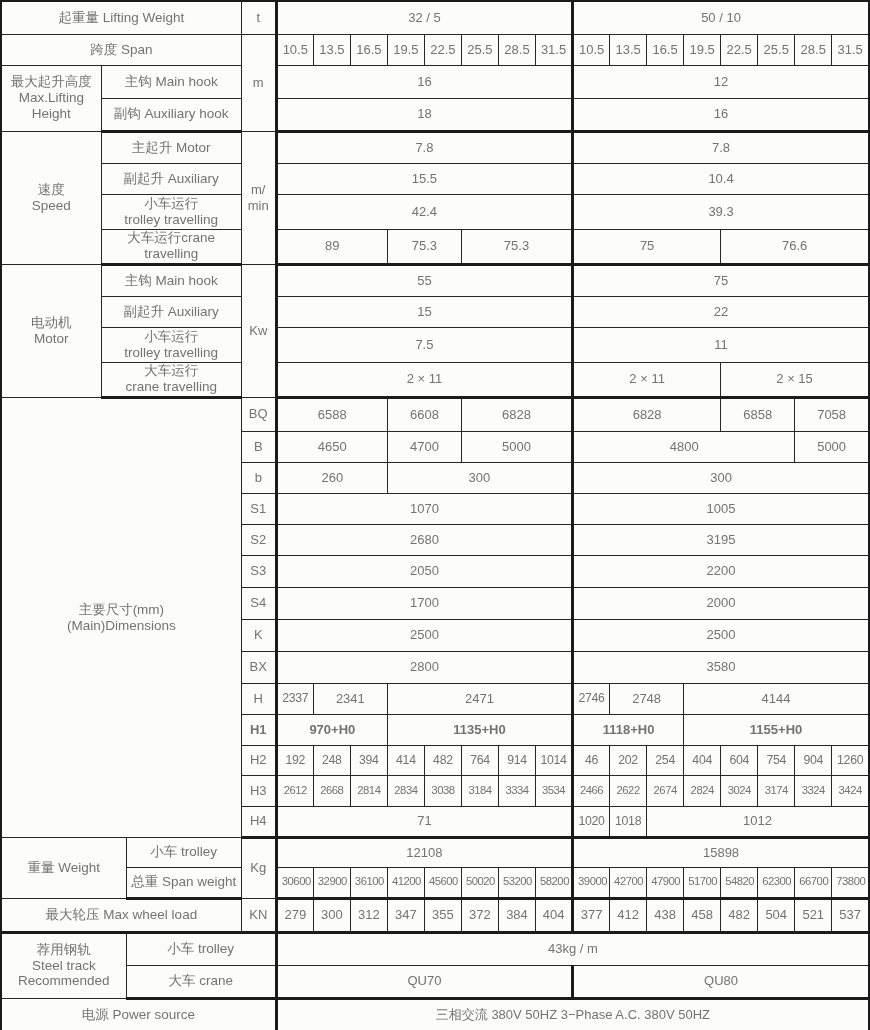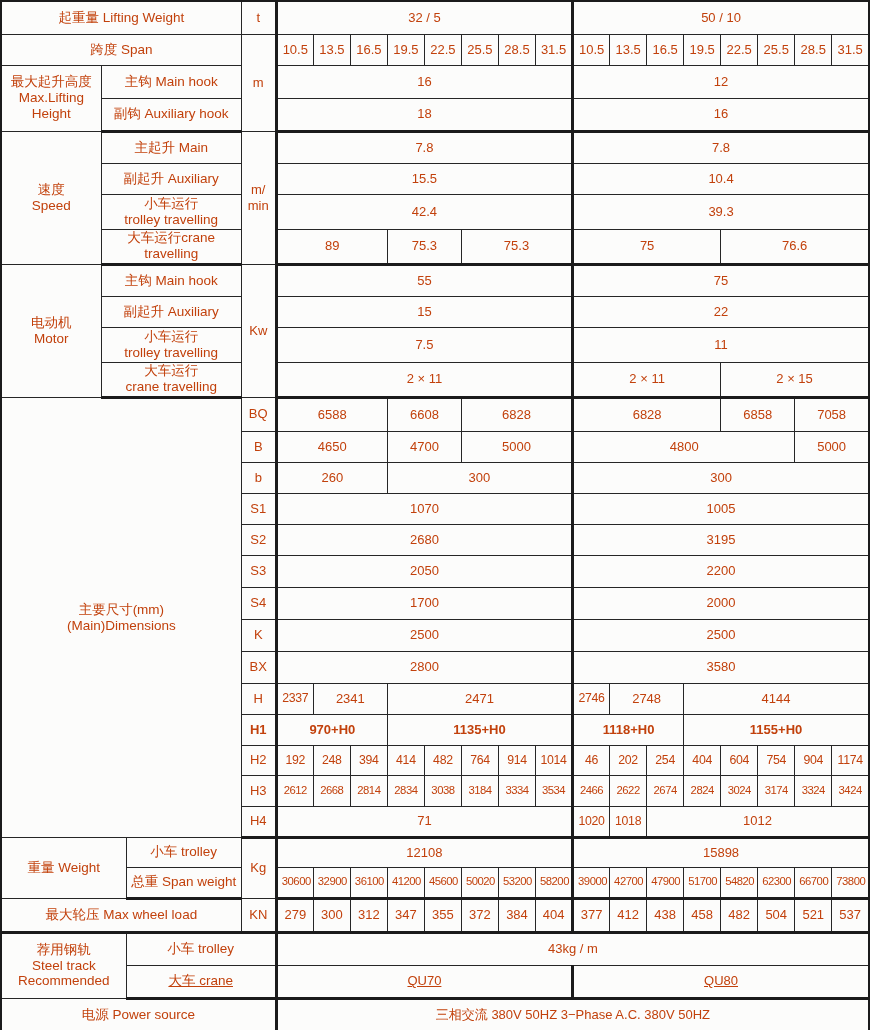--- a/index.html
+++ b/index.html
@@ -1,18 +1,18 @@
 <!DOCTYPE html>
 <html><head>
 <meta charset="utf-8">
 <style>
   html,body{margin:0;padding:0;background:#ffffff;}
   .wrap{
     width:870px;height:1030px;box-sizing:border-box;background:#fbfbfa;
-    font-family:"Liberation Sans","DejaVu Sans",sans-serif;color:#c2410c;
+    font-family:"Liberation Sans","DejaVu Sans",sans-serif;color:#737373;
   }
   table.spec{
     width:870px;height:1030px;border-collapse:collapse;table-layout:fixed;
     border:2px solid #1b1b1b;background:#fcfcfb;
   }
   td{
     border:1px solid #262626;
     text-align:center;vertical-align:middle;
     padding:0 1px;font-size:13px;line-height:1.18;
     white-space:pre-line;overflow:hidden;
@@ -88,21 +88,21 @@
           <td colspan="8">12</td>
         </tr>
         <tr class="hb" style="height: 33px; margin-top: 43px;">
           <td colspan="2" class="lbl">副钩 Auxiliary hook</td>
           <td colspan="8" class="hd">18</td>
           <td colspan="8">16</td>
         </tr>
         <tr style="height: 32px;">
           <td rowspan="4" class="lbl">速度
 Speed</td>
-          <td colspan="2" class="lbl">主起升 Main</td>
+          <td colspan="2" class="lbl">主起升 Motor</td>
           <td rowspan="4" class="unit hr">m/
 min</td>
           <td colspan="8" class="hd">7.8</td>
           <td colspan="8">7.8</td>
         </tr>
         <tr style="height: 31px;">
           <td colspan="2" class="lbl">副起升 Auxiliary</td>
           <td colspan="8" class="hd">15.5</td>
           <td colspan="8">10.4</td>
         </tr>
@@ -228,21 +228,21 @@
           <td class="md">764</td>
           <td class="md">914</td>
           <td class="md hd">1014</td>
           <td class="md">46</td>
           <td class="md">202</td>
           <td class="md">254</td>
           <td class="md">404</td>
           <td class="md">604</td>
           <td class="md">754</td>
           <td class="md">904</td>
-          <td class="md">1174</td>
+          <td class="md">1260</td>
         </tr>
         <tr style="height: 31px;">
           <td class="unit hr">H3</td>
           <td class="sm">2612</td>
           <td class="sm">2668</td>
           <td class="sm">2814</td>
           <td class="sm">2834</td>
           <td class="sm">3038</td>
           <td class="sm">3184</td>
           <td class="sm">3334</td>
@@ -309,21 +309,21 @@
           <td>521</td>
           <td>537</td>
         </tr>
         <tr style="height: 33px;">
           <td colspan="2" rowspan="2" class="lbl">荐用钢轨
 Steel track
 Recommended</td>
           <td colspan="2" class="lbl hr">小车 trolley</td>
           <td colspan="16">43kg / m</td>
         </tr>
-        <tr class="hb" style="height: 33px; text-decoration: underline;">
+        <tr class="hb" style="height: 33px;">
           <td colspan="2" class="lbl hr">大车 crane</td>
           <td colspan="8" class="hd">QU70</td>
           <td colspan="8">QU80</td>
         </tr>
         <tr style="height: 33px;">
           <td colspan="4" class="lbl hr">电源 Power source</td>
           <td colspan="16">三相交流 380V  50HZ   3−Phase A.C.  380V  50HZ</td>
         </tr>
       </tbody>
   </table>

